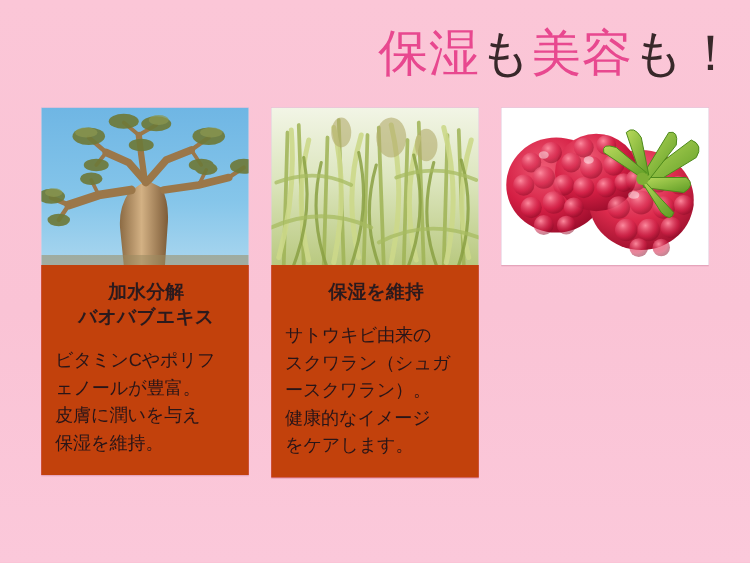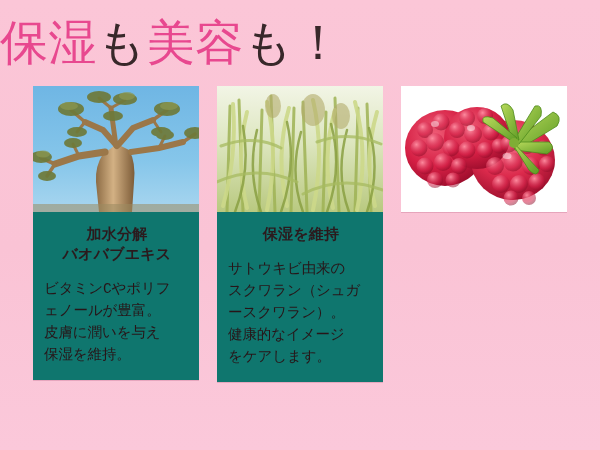--- a/index.html
+++ b/index.html
@@ -20,23 +20,23 @@
     height: 450px;
     background: linear-gradient(180deg, #fbc6d7 0%, #fac3d5 55%, #fbc8da 100%);
   }
 
   
   .headline {
     position: absolute;
     left: 0;
     top: 14px;
     width: 589px;
-    text-align: left;
+    text-align: right;
     font-family: "Liberation Serif", "DejaVu Serif", serif;
-    font-size: 48px;
+    font-size: 40px;
     line-height: 58px;
     letter-spacing: 0.5px;
     white-space: nowrap;
     user-select: none;
   }
   .headline .kanji  { color: #e8488f; }
   .headline .kana   { color: #38282a; }
   .headline .bang   { color: #38282a; padding-left: 1px; }
 
   
@@ -63,40 +63,39 @@
     width: 166px;
     height: 126px;
     overflow: hidden;
     background: #dfe8ee;
   }
   .photo svg { display: block; width: 166px; height: 126px; }
 
   
   .panel {
     padding: 10px 9px 14px 11px;
-    background: #0f766e;
+    background: #c2410c;
   }
   .card-title {
     text-align: center;
     font-weight: bold;
     font-size: 15px;
     line-height: 20px;
     color: #2b1a1d;
     letter-spacing: 0.2px;
     margin: 2px 0 0 0;
     white-space: pre-line;
   }
   .card-body {
     margin-top: 14px;
     font-size: 14.5px;
     line-height: 22px;
     color: #281518;
     letter-spacing: -0.1px;
     white-space: pre-line;
-    font-family: Liberation Mono, monospace;
   }
 </style>
 </head>
 <body>
 
 <div class="stage">
 
   <div class="headline">
     <span class="kanji">保湿</span><span class="kana">も</span><span class="kanji">美容</span><span class="kana">も</span><span class="bang">！</span>
   </div>

